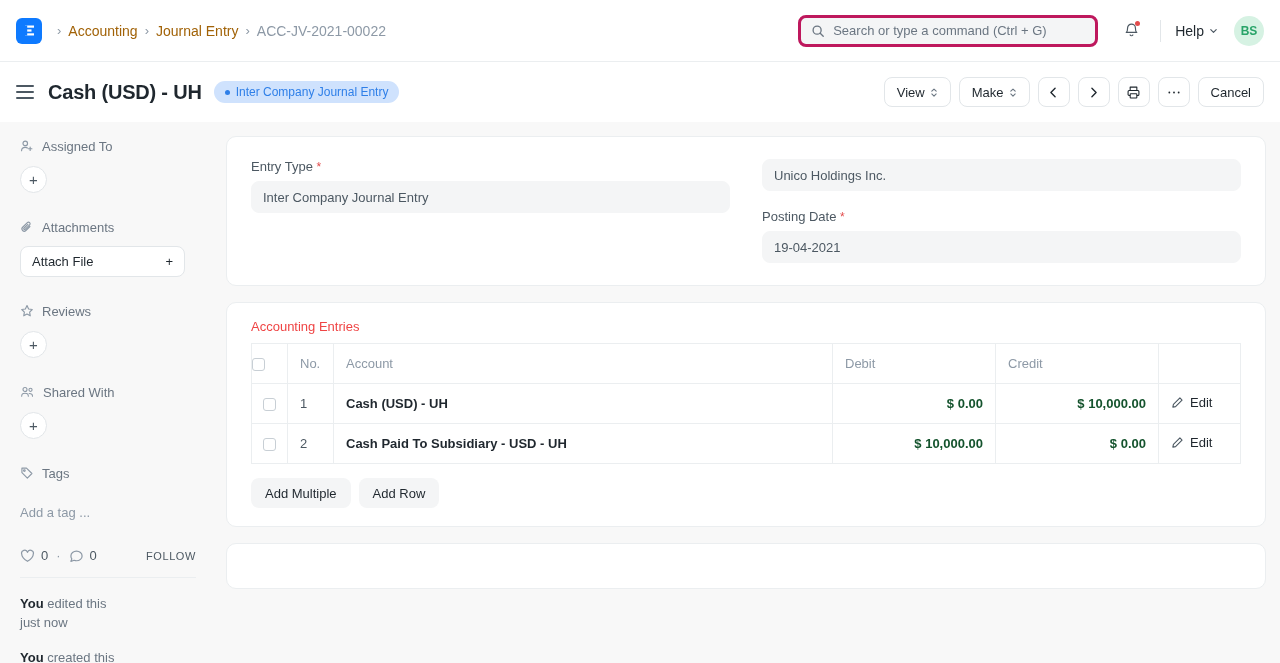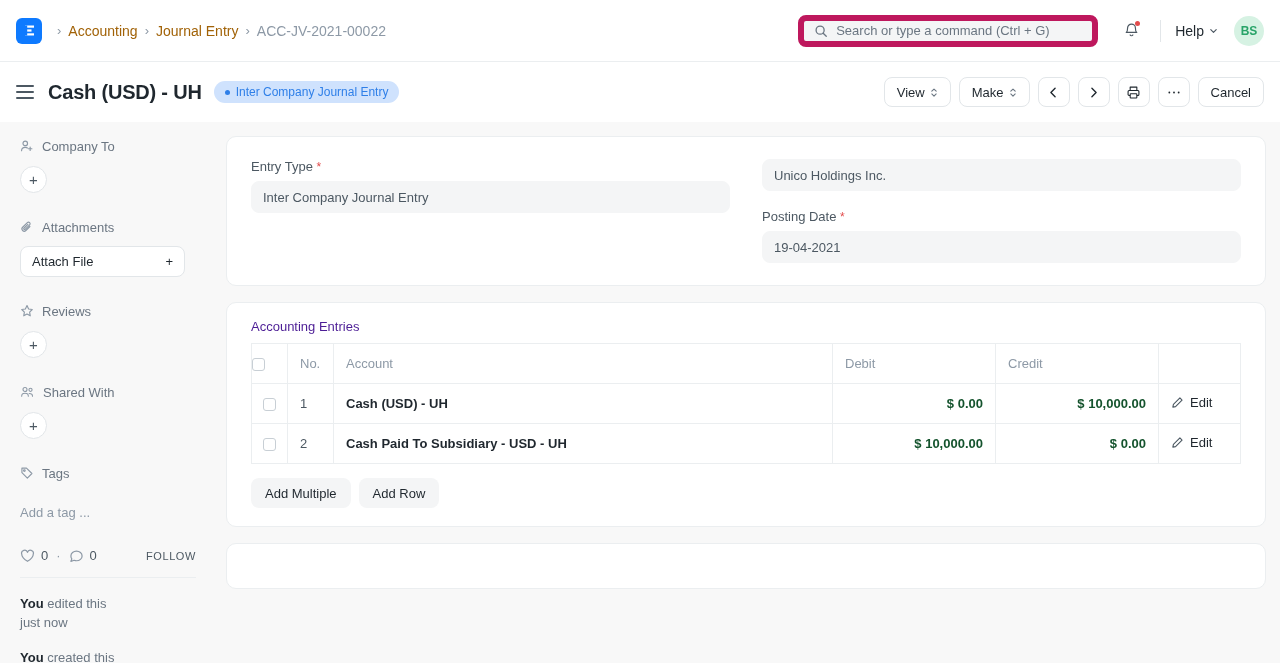--- a/index.html
+++ b/index.html
@@ -36,21 +36,21 @@
     font-size: 14px; color: #a16207; text-decoration: none;
     white-space: nowrap;
   }
   .bc-current { font-size: 14px; color: #8d99a6; white-space: nowrap; }
 
   .nav-right {
     margin-left: auto; display: flex; align-items: center; gap: 0;
   }
   .search-box {
     width: 300px; height: 32px;
-    background: #f4f5f6; border: 6px solid #be185d;
+    background: #f4f5f6; border: 3px solid #be185d;
     border-radius: 8px;
     display: flex; align-items: center;
     padding: 0 10px; gap: 8px;
     margin-right: 18px;
   }
   .search-box input {
     border: none; background: transparent; outline: none;
     font-family: inherit; font-size: 13px; color: #4c5862;
     width: 100%;
   }
@@ -196,21 +196,21 @@
   .field-input {
     height: 32px; background: #f4f5f6; border-radius: 8px;
     border: 1px solid #f4f5f6;
     display: flex; align-items: center;
     padding: 0 11px;
     font-size: 13px; color: #4c5862;
   }
 
   
   .grid-sec { padding: 16px 24px 18px 24px; }
-  .grid-label { font-size: 13px; color: #4c1d95; margin-bottom: 9px; }
+  .grid-label { font-size: 13px; color: #ef4444; margin-bottom: 9px; }
   table.grid { width: 100%; border-collapse: collapse; table-layout: fixed; }
   table.grid th, table.grid td {
     border: 1px solid #ebeef0;
     height: 40px; padding: 0 12px;
     font-weight: 400; font-size: 13px;
   }
   table.grid th { color: #8d99a6; text-align: left; }
   .col-chk { width: 36px; padding: 0 !important; text-align: center; }
   .col-no  { width: 46px; text-align: left; color: #4c5862; }
   .col-acct { }
@@ -357,21 +357,21 @@
 
   <div class="sidebar">
 
     <div class="side-sec">
       <div class="side-head">
         <svg width="14" height="14" viewBox="0 0 16 16" fill="none" stroke="#8d99a6" stroke-width="1.3">
           <circle cx="6" cy="5" r="2.6"></circle>
             <path d="M1.8 13.4c0-2.4 1.9-3.8 4.2-3.8 1 0 1.9.3 2.6.7" stroke-linecap="round"></path>
           <path d="M11.6 9.2v4M9.6 11.2h4" stroke-linecap="round"></path>
         </svg>
-        <span>Company To</span>
+        <span>Assigned To</span>
       </div>
       <div class="plus-circle">+</div>
     </div>
 
     <div class="sec-gap"></div>
 
     <div class="side-sec">
       <div class="side-head">
         <svg width="14" height="14" viewBox="0 0 16 16" fill="none" stroke="#8d99a6" stroke-width="1.3">
           <path d="M11.3 7.4l-4.6 4.6a2.6 2.6 0 01-3.7-3.7l5.4-5.4a1.8 1.8 0 012.6 2.6l-5.2 5.2a.9.9 0 01-1.3-1.3l4.5-4.5" stroke-linecap="round" stroke-linejoin="round"></path>

